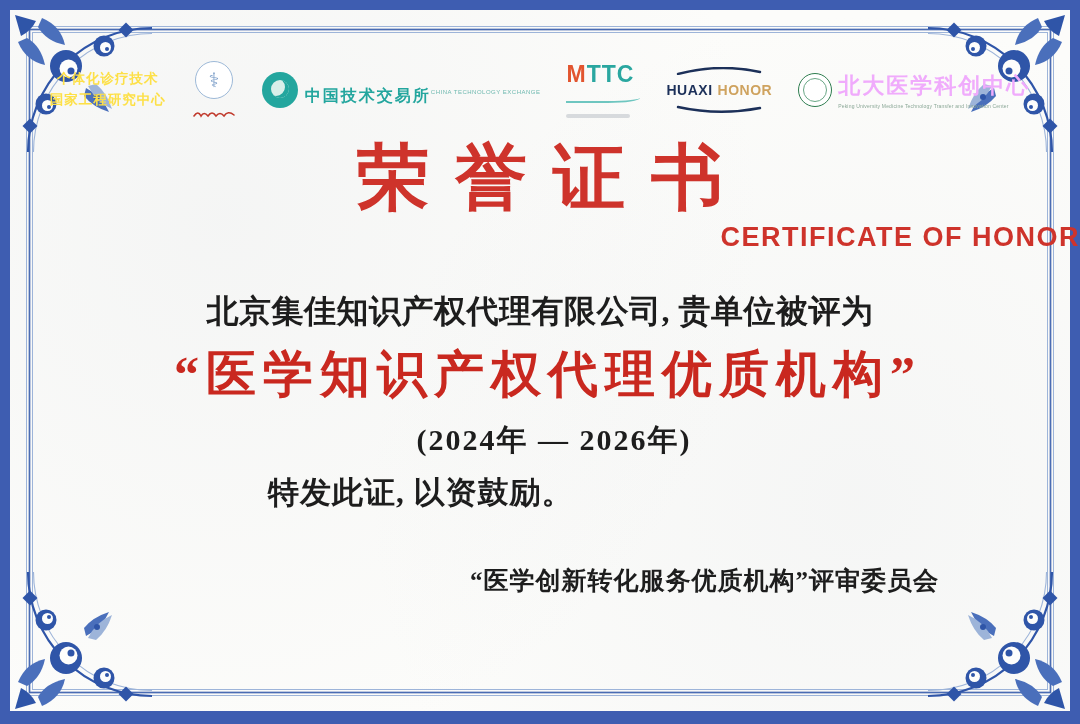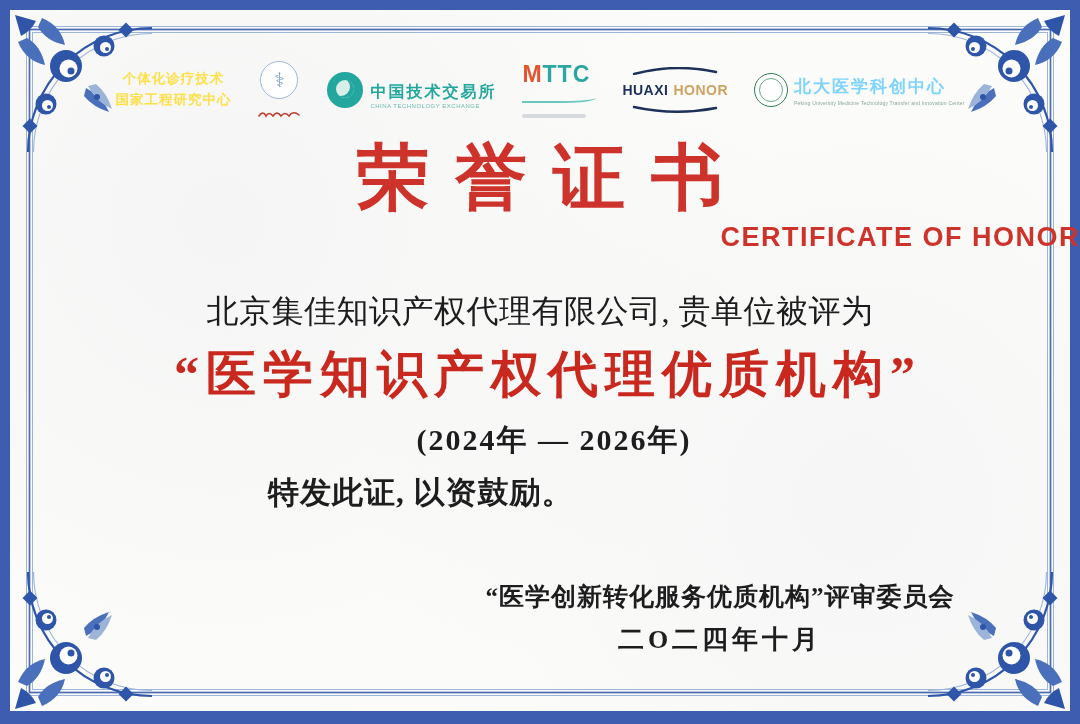--- a/index.html
+++ b/index.html
@@ -29,21 +29,21 @@
     width:36px;height:36px;border-radius:50%;border:1.5px solid #9db9d8;
     display:flex;align-items:center;justify-content:center;color:#7d9fc9;font-size:20px;background:#fff;
   }
   .ctex-icon{
     width:36px;height:36px;border-radius:50%;background:#23a69e;position:relative;flex:0 0 auto;
   }
   .ctex-icon::after{
     content:"";position:absolute;left:9px;top:8px;width:18px;height:18px;border-radius:50%;
     background:#d8efe9;box-shadow:inset -4px -2px 0 #23a69e;
   }
-  .ctex-text{display:flex;flex-direction:column;line-height:1.1;margin-top:12px;}
+  .ctex-text{display:flex;flex-direction:row;line-height:1.1;margin-top:12px;}
   .ctex-title{color:#23a69e;font-weight:bold;font-size:16px;letter-spacing:2px;}
   .ctex-sub{color:#6fb9b0;font-size:6px;letter-spacing:.5px;margin-top:2px;}
   .mttc{display:flex;flex-direction:column;align-items:flex-start;line-height:1;}
   .mttc-word{font-weight:800;font-size:23px;letter-spacing:1px;}
   .mttc-m{color:#e2552f;}
   .mttc-rest{color:#2aa7a0;}
   .mttc-swoosh{width:74px;height:7px;border-bottom:2px solid #6ec6c0;border-radius:0 0 60%/7px 60%;margin-top:1px;}
   .mttc-tagline-bar{width:64px;height:4px;background:#d7dadd;margin-top:4px;border-radius:2px;}
   .huaxi{display:flex;flex-direction:column;align-items:center;line-height:1;}
   .huaxi-swoosh{width:86px;height:8px;position:relative;}
@@ -51,54 +51,54 @@
   .huaxi-words{display:flex;gap:5px;align-items:baseline;margin:1px 0;}
   .huaxi-1{color:#1c3059;font-weight:800;font-size:14px;letter-spacing:.5px;}
   .huaxi-2{color:#cfa35f;font-weight:800;font-size:14px;letter-spacing:.5px;}
   .pku{display:flex;align-items:center;gap:6px;}
   .pku-circle{
     width:32px;height:32px;border-radius:50%;border:1.6px solid #2e7d4f;position:relative;background:#fff;
     display:flex;align-items:center;justify-content:center;
   }
   .pku-circle::after{content:"";width:22px;height:22px;border-radius:50%;border:1px solid #6aa786;}
   .pku-text{display:flex;flex-direction:column;}
-  .pku-title{color:#7dd3fc;font-weight:bold;font-size:17px;letter-spacing:2px;font-family:"Liberation Serif",serif;}
+  .pku-title{color:#f0abfc;font-weight:bold;font-size:22px;letter-spacing:2px;font-family:"Liberation Serif",serif;}
   .pku-sub{color:#8aa796;font-size:5px;letter-spacing:.2px;margin-top:2px;}
   .red-script{margin-top:2px;}
 
   
   .title-cn{
     position:absolute;top:130px;left:0;right:0;text-align:center;
     color:#ce332b;font-size:72px;font-weight:700;letter-spacing:26px;text-indent:26px;
     font-family:"Liberation Serif","DejaVu Serif",serif;
   }
   .title-en{
     position:absolute;top:222px;left:0;right:0;text-align:right;
     color:#ce332b;font-size:27px;font-weight:700;letter-spacing:1.5px;
     font-family:"Liberation Sans","DejaVu Sans",sans-serif;
   }
   .recipient{
     position:absolute;top:290px;left:0;right:0;text-align:center;
-    color:#1d1d1d;font-size:32px;font-weight:400;letter-spacing:.5px;
+    color:#1d1d1d;font-size:32px;font-weight:700;letter-spacing:.5px;
   }
   .award{
     position:absolute;top:341px;left:0;right:0;text-align:center;
     color:#c9281f;font-size:50px;font-weight:800;letter-spacing:7px;margin-left:16px;
   }
   .period{
     position:absolute;top:420px;left:0;right:0;text-align:center;
     color:#1d1d1d;font-size:30px;font-weight:700;letter-spacing:2px;padding-left:28px;
   }
   .issue{
     position:absolute;top:472px;left:268px;
     color:#1d1d1d;font-size:31px;font-weight:700;letter-spacing:1px;text-align:center;
   }
   .signoff{
-    position:absolute;top:564px;left:470px;width:500px;text-align:center;
-    color:#1d1d1d;font-weight:700;margin-top:16px;
+    position:absolute;top:564px;left:470px;width:500px;
+    color:#1d1d1d;font-weight:700;
   }
   .committee{font-size:25px;letter-spacing:1px;}
   .date{font-size:26px;letter-spacing:4px;margin-top:9px;}
 </style>
 </head>
 <body>
 
 <div class="stage">
   <div class="paper"></div>
 
@@ -200,15 +200,14 @@
   <div class="title-cn">荣誉证书</div>
   <div class="title-en">CERTIFICATE OF HONOR</div>
 
   <div class="recipient">北京集佳知识产权代理有限公司, 贵单位被评为</div>
   <div class="award">“医学知识产权代理优质机构”</div>
   <div class="period">(2024年 — 2026年)</div>
   <div class="issue">特发此证, 以资鼓励。</div>
 
   <div class="signoff">
     <div class="committee">“医学创新转化服务优质机构”评审委员会</div>
-    <div class="date">二O二四年十月</div>
   </div>
 </div>
 
 </body></html>

